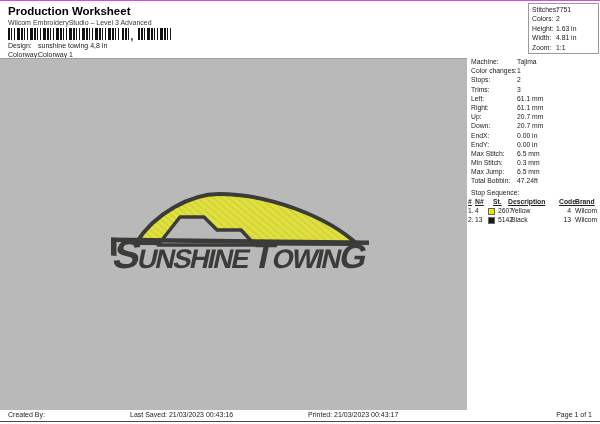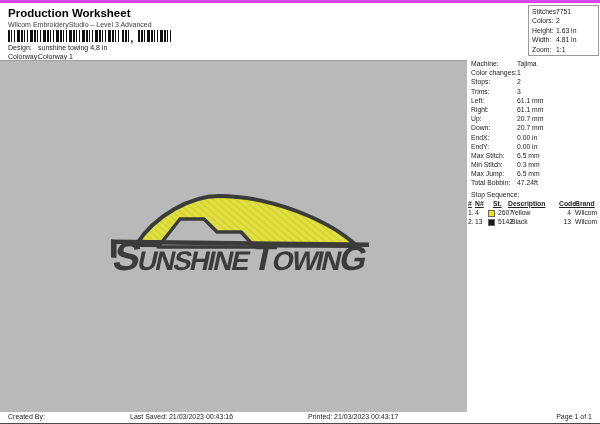--- a/index.html
+++ b/index.html
@@ -1,20 +1,20 @@
 <!DOCTYPE html>
 <html><head>
 <meta charset="utf-8">
 <style>
   * { margin:0; padding:0; box-sizing:border-box; }
   html,body { background:#e8e8e8; }
   .page {
     position:relative; width:600px; height:424px; background:#ffffff;
     font-family:"Liberation Sans", sans-serif; color:#1c1c1c; overflow:hidden;
-    border-top:3px solid #d946ef;
+    border-top:1px solid #d946ef;
   }
   
   .title { position:absolute; left:8px; top:4px; font-size:11.5px; font-weight:bold; color:#000; }
   .app-line { position:absolute; left:8px; top:18px; font-size:7px; color:#3a3a3a; }
   .barcode-wrap { position:absolute; left:8px; top:27px; height:12px; }
   .bar-seg {
     position:absolute; top:0; height:12px; background-color:#fff;
     background-image:
       repeating-linear-gradient(90deg,#111 0px,#111 2px,transparent 2px,transparent 3px,#111 3px,#111 4.5px,transparent 4.5px,transparent 6px,#111 6px,#111 7px,transparent 7px,transparent 9.5px,#111 9.5px,#111 12px,transparent 12px,transparent 13px);
   }

